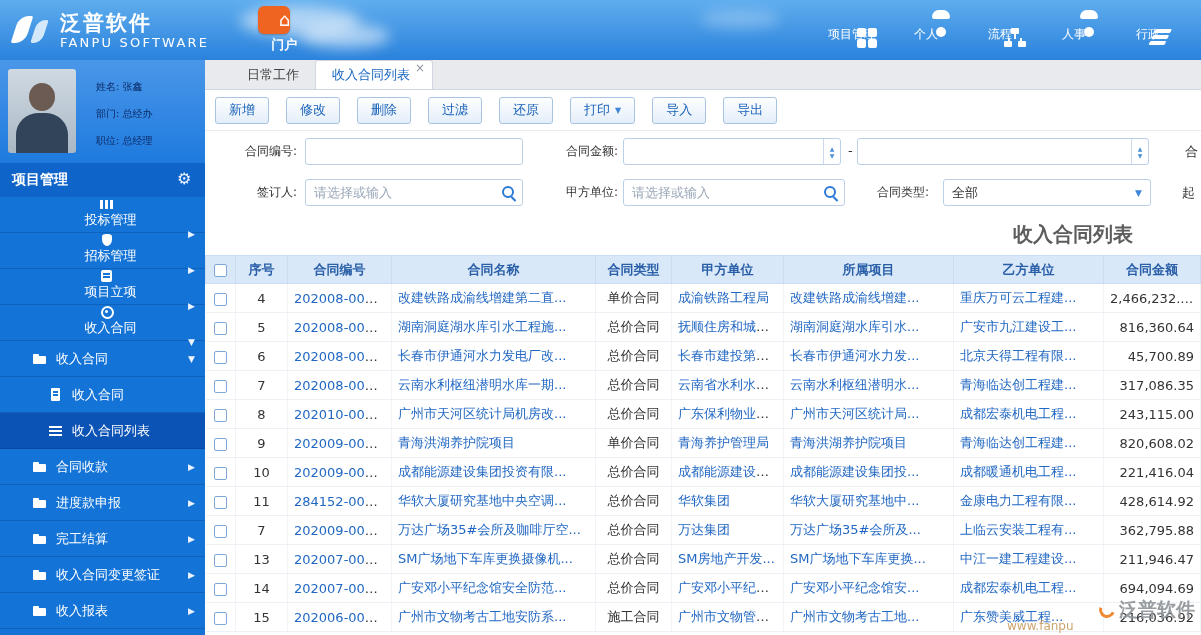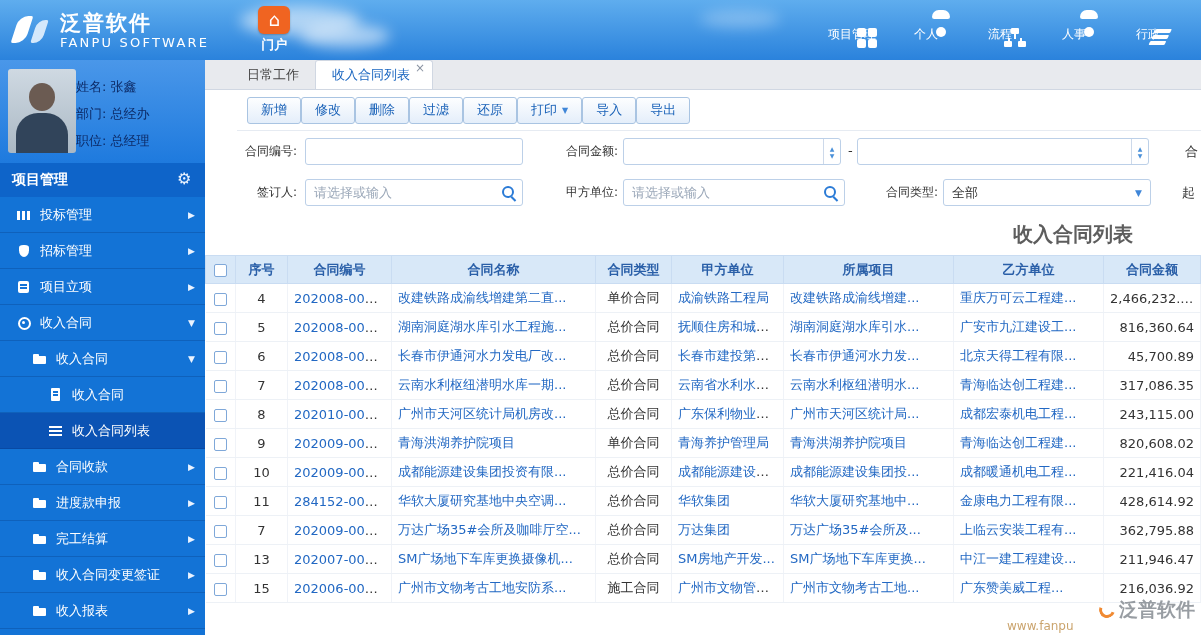--- a/index.html
+++ b/index.html
@@ -12,21 +12,21 @@
   .cloud1 { left:240px; top:6px; width:120px; height:30px; }
   .cloud2 { left:300px; top:24px; width:90px; height:24px; }
   .cloud3 { left:700px; top:10px; width:80px; height:18px; opacity:.5;}
   .logo { display:flex; align-items:center; padding-left:10px; z-index:2; }
   .logo-mark { position:relative; width:44px; height:38px; }
   .logo-mark::before { content:""; position:absolute; left:5px; top:5px; width:14px; height:27px; background:#fff; border-radius:9px 2px 9px 2px; transform:skewX(-18deg); }
   .logo-mark::after { content:""; position:absolute; left:24px; top:9px; width:11px; height:23px; background:#d4e8fb; border-radius:8px 2px 8px 2px; transform:skewX(-18deg); }
   .brand-text { margin-left:6px; color:#fff; }
   .brand-name { font-size:21px; font-weight:bold; letter-spacing:2px; line-height:24px; }
   .brand-sub { font-size:13px; letter-spacing:2.2px; }
-  .portal { margin-left:42px; width:46px; text-align:center; z-index:2; cursor:pointer; }
+  .portal { margin-left:42px; width:46px; text-align:right; z-index:2; cursor:pointer; }
   .portal-ico { margin:0 auto; width:32px; height:28px; background:#f06421; border-radius:6px; position:relative; box-shadow:0 1px 2px rgba(0,0,0,.25); }
   .portal-ico::before { content:"⌂"; position:absolute; left:0; right:0; top:2px; color:#fff; font-size:18px; line-height:24px; }
   .portal-label { margin-top:2px; color:#fff; font-size:13px; font-weight:bold; }
   .top-nav { margin-left:auto; display:flex; align-items:flex-start; gap:16px; padding-top:6px; z-index:2; }
   .nav-item { width:58px; text-align:center; cursor:pointer; }
   .nav-item.partial { width:12px; overflow:hidden; margin-right:-4px; }
   .nav-ico { position:relative; margin:0 auto; width:30px; height:30px; border-radius:6px; box-shadow:0 1px 2px rgba(0,0,0,.2); }
   .nav-label { display:block; margin-top:3px; color:#fff; font-size:12px; white-space:nowrap; }
   .grid-icon::before { content:""; position:absolute; left:5px; top:5px; width:9px; height:9px; background:#fff; border-radius:2px; box-shadow:11px 0 0 #fff, 0 11px 0 #fff, 11px 11px 0 #fff; }
   .person-icon::before, .people-icon::before { content:""; position:absolute; left:10px; top:4px; width:10px; height:10px; border-radius:50%; background:#fff; }
@@ -38,27 +38,27 @@
 
   
   .cols { display:flex; height:575px; }
 
   
   .side { width:205px; flex:none; background:#1373d6; color:#fff; }
   .profile { display:flex; padding:9px 8px; background:linear-gradient(180deg,#4a97e9,#1e7ade); }
   .photo { width:68px; height:84px; flex:none; border-radius:3px; background:linear-gradient(180deg,#cfd9e2,#aab8c4); position:relative; overflow:hidden; }
   .photo::before { content:""; position:absolute; left:21px; top:14px; width:26px; height:28px; border-radius:50%; background:#6b5b52; }
   .photo::after { content:""; position:absolute; left:8px; top:44px; width:52px; height:44px; border-radius:22px 22px 0 0; background:#31445a; }
-  .p-lines { margin-left:0; padding-top:4px; font-size:13px; color:#0c2a66; line-height:27px; white-space:nowrap; }
+  .p-lines { margin-left:20px; padding-top:4px; font-size:10px; color:#0c2a66; line-height:27px; white-space:nowrap; }
   .section { height:34px; background:#0e64c9; display:flex; align-items:center; padding:0 12px; font-size:14px; font-weight:bold; }
   .gear { margin-left:auto; position:relative; width:16px; height:16px; }
   .gear::before { content:"⚙"; position:absolute; left:0; top:-3px; color:#eaf3ff; font-size:16px; }
   .menu { }
   .mitem { height:36px; display:flex; align-items:center; border-bottom:1px solid rgba(6,52,118,.28); font-size:13px; cursor:pointer; }
-  .mitem.depth0 { padding-left:16px; }
+  .mitem.depth0 { padding-left:16px;flex-direction:column; }
   .mitem.depth1 { padding-left:32px; }
   .mitem.depth2 { padding-left:48px; }
   .mitem.active { background:#0b53b4; }
   .mlabel { white-space:nowrap; }
   .marrow { margin-left:auto; padding-right:10px; font-size:9px; color:#eaf3ff; }
   .mi { width:16px; height:14px; position:relative; flex:none; margin-right:8px; }
   .mi-chart::before { content:""; position:absolute; left:1px; bottom:2px; width:13px; height:9px; background:linear-gradient(to right,#fff 0 3px,transparent 3px 5px,#fff 5px 8px,transparent 8px 10px,#fff 10px 13px); }
   .mi-shield::before { content:""; position:absolute; left:3px; top:1px; width:10px; height:12px; background:#fff; border-radius:5px 5px 6px 6px / 3px 3px 8px 8px; }
   .mi-book::before { content:""; position:absolute; left:2px; top:1px; width:11px; height:12px; background:#fff; border-radius:2px; }
   .mi-book::after { content:""; position:absolute; left:4px; top:4px; width:7px; height:2px; background:#1373d6; box-shadow:0 3px 0 #1373d6; }
@@ -71,21 +71,21 @@
   .mi-list::before { content:""; position:absolute; left:1px; top:2px; width:13px; height:10px; background:linear-gradient(to bottom,#fff 0 2px,transparent 2px 4px,#fff 4px 6px,transparent 6px 8px,#fff 8px 10px); }
 
   
   .main { flex:1; min-width:0; position:relative; background:#fff; overflow:hidden; }
   .tabbar { height:30px; background:#e8eaee; border-bottom:1px solid #d0d7e2; display:flex; align-items:flex-end; padding-left:26px; }
   .tab { height:29px; display:flex; align-items:center; padding:0 16px; font-size:13px; color:#454545; cursor:pointer; position:relative; }
   .tab.active { background:#fff; color:#1a66c0; border:1px solid #d0d7e2; border-bottom:none; border-radius:3px 3px 0 0; padding-right:22px; }
   .tclose { position:absolute; right:5px; top:1px; width:12px; height:12px; color:#8a93a2; font-size:12px; line-height:12px; cursor:pointer; }
   .tclose::before { content:"×"; }
 
-  .toolbar { height:41px; display:flex; align-items:center; padding-left:10px; border-bottom:1px solid #e6ebf2;margin-left:32px; }
+  .toolbar { height:41px; display:flex; align-items:center; gap:17px; padding-left:10px; border-bottom:1px solid #e6ebf2; }
   .tbtn { display:inline-flex; align-items:center; gap:5px; height:27px; padding:0 13px; font-size:13px; color:#1a62b8; background:linear-gradient(180deg,#fdfeff,#e4eefa); border:1px solid #a9c4e2; border-radius:3px; cursor:pointer; font-family:inherit; }
   .tbtn .caret { font-size:8px; color:#3f86d8; }
 
   .filters { position:relative; height:82px; }
   .frow { position:relative; height:41px; }
   .flabel { position:absolute; top:12px; font-size:12px; color:#333; text-align:right; width:70px; white-space:nowrap; }
   .fbox { position:absolute; top:7px; height:27px; border:1px solid #bcd0e8; border-radius:3px; background:#fff; font-size:13px; }
   input.fbox { padding:0 8px; color:#333; outline:none; font-family:inherit; }
   input.fbox::placeholder { color:#9aa7b8; }
   .has-ico { padding-right:26px; }
@@ -279,21 +279,21 @@
             </span>
           <span class="clipped" style="left:980px;">合</span>
         </div>
         <div class="frow">
           <span class="flabel" style="left:22px;">签订人:</span>
           <input class="fbox has-ico" style="left: 100px; width: 218px;" placeholder="请选择或输入">
           <span class="mag" style="left:296px;"></span>
           <span class="flabel" style="left:343px;">甲方单位:</span>
           <input class="fbox has-ico" style="left: 418px; width: 222px;" placeholder="请选择或输入">
           <span class="mag" style="left:618px;"></span>
-          <span class="flabel" style="left:663px;">合同类型:</span>
+          <span class="flabel" style="left:663px;text-align:center;">合同类型:</span>
           <div class="fbox fselect" style="left:738px; width:208px;">
             <span>全部</span>
             <span class="caret">▼</span>
           </div>
           <span class="clipped" style="left:977px;">起</span>
         </div>
       </div>
 
       <div class="list-title">收入合同列表</div>
 
@@ -428,20 +428,31 @@
               <td><a class="cell-link">202007-00003</a></td>
               <td><a class="cell-link">SM广场地下车库更换摄像机...</a></td>
               <td class="c-center">总价合同</td>
               <td><a class="cell-link">SM房地产开发...</a></td>
               <td><a class="cell-link">SM广场地下车库更换...</a></td>
               <td><a class="cell-link">中江一建工程建设...</a></td>
               <td class="c-amount">211,946.47</td>
             </tr>
             <tr class="grid-row">
               <td class="cb-col"><input class="cb" type="checkbox" style=""></td>
+              <td class="c-center">14</td>
+              <td><a class="cell-link">202007-00002</a></td>
+              <td><a class="cell-link">广安邓小平纪念馆安全防范...</a></td>
+              <td class="c-center">总价合同</td>
+              <td><a class="cell-link">广安邓小平纪念...</a></td>
+              <td><a class="cell-link">广安邓小平纪念馆安...</a></td>
+              <td><a class="cell-link">成都宏泰机电工程...</a></td>
+              <td class="c-amount">694,094.69</td>
+            </tr>
+            <tr class="grid-row">
+              <td class="cb-col"><input class="cb" type="checkbox" style=""></td>
               <td class="c-center">15</td>
               <td><a class="cell-link">202006-00005</a></td>
               <td><a class="cell-link">广州市文物考古工地安防系...</a></td>
               <td class="c-center">施工合同</td>
               <td><a class="cell-link">广州市文物管理研...</a></td>
               <td><a class="cell-link">广州市文物考古工地...</a></td>
               <td><a class="cell-link">广东赞美威工程...</a></td>
               <td class="c-amount">216,036.92</td>
             </tr>
           </tbody>

